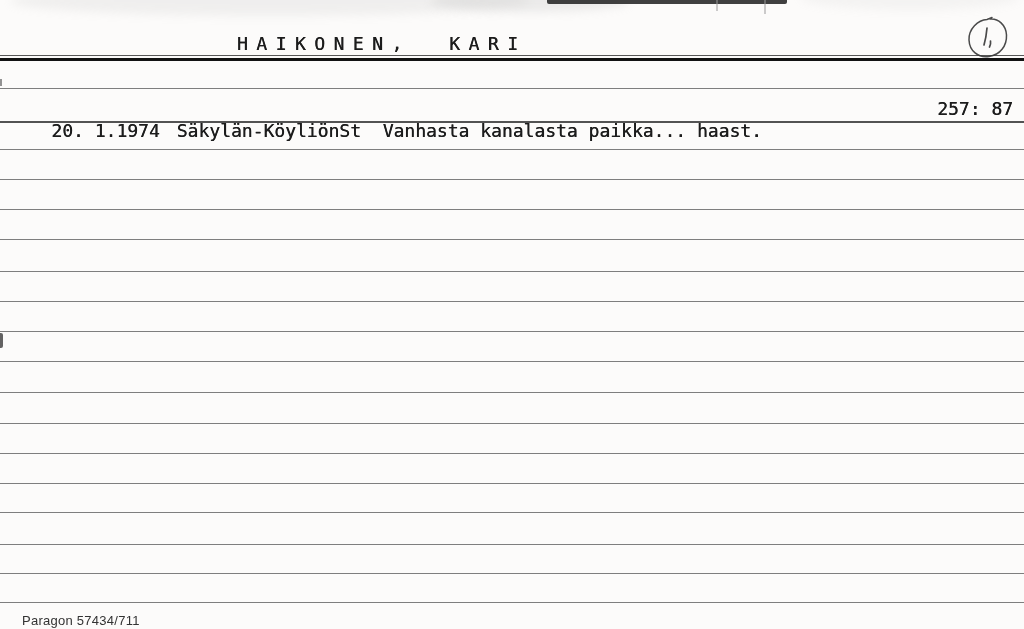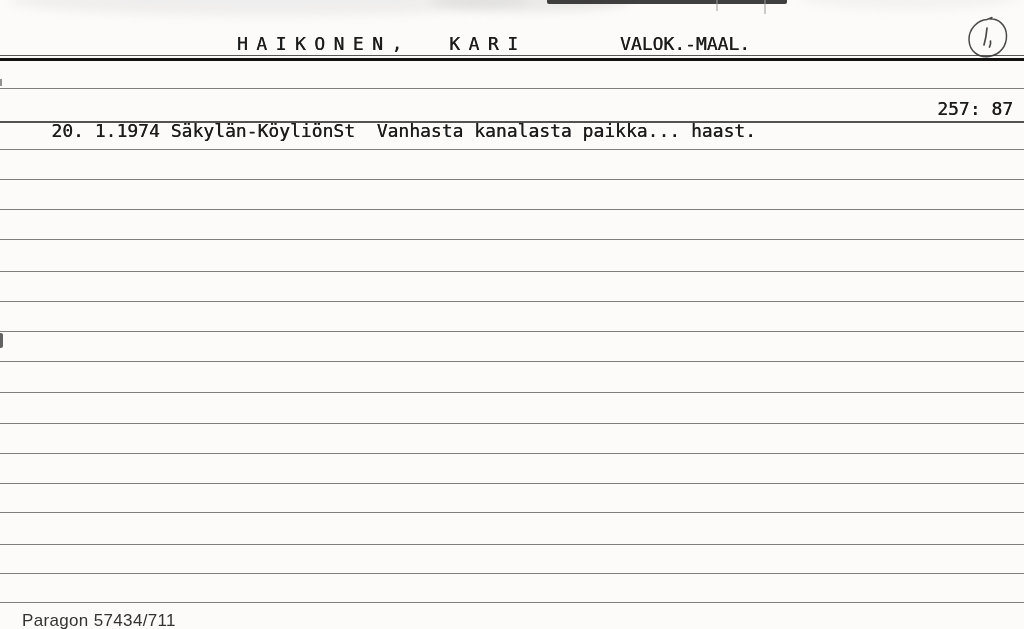--- a/index.html
+++ b/index.html
@@ -110,21 +110,21 @@
   .entry-row {
     position: absolute;
     left: 8px;
     top: 98px;
     right: 11px;
     font-size: 18px;
     line-height: 22px;
     white-space: pre;
     text-shadow: 0.3px 0 0 currentColor;
   }
-  .entry-text { margin-left: 11px; }
+  .entry-text { margin-left: 17px; }
   .entry-ref {
     position: absolute;
     right: 0;
     top: 0;
     text-align: center;
   }
 
   
   .circle-mark {
     position: absolute;
@@ -134,42 +134,41 @@
     height: 50px;
   }
   .circle-mark svg { display: block; }
 
   
   .footer-brand {
     position: absolute;
     left: 22px;
     top: 613px;
     font-family: "Liberation Sans", sans-serif;
-    font-size: 17px;
+    font-size: 13px;
     line-height: 15px;
     color: #333333;
     letter-spacing: 0.02em;
   }
 </style>
 </head>
 <body>
 
 <div class="card">
 
   <div class="smudge s1"></div>
   <div class="smudge s2"></div>
   <div class="smudge s3"></div>
   <div class="top-artifact"></div>
   <div class="streak v1"></div>
   <div class="streak v2"></div>
   <div class="edge-mark e1"></div>
   <div class="edge-mark e2"></div>
 
   <div class="header-name">HAIKONEN,  KARI</div>
-  <div class="header-category">VALOK.-MAAL.</div>
 
   <div class="circle-mark" aria-label="1,">
     <svg width="50" height="50" viewBox="0 0 50 50">
       <path d="M27,5 C35,4 43,11 43.5,21 C44,32 37,41 26,42.5 C15,44 6.5,37 6,26 C5.5,15 15,6 24,5.5 L29,3.5" fill="none" stroke="#4a4a4a" stroke-width="1.5" stroke-linecap="round"></path>
       <path d="M24,14 C23.5,20 22.5,26 21,31" fill="none" stroke="#4a4a4a" stroke-width="1.7" stroke-linecap="round"></path>
       <path d="M27.5,27 C27.8,29 27.4,31.5 26.5,33" fill="none" stroke="#4a4a4a" stroke-width="1.7" stroke-linecap="round"></path>
     </svg>
   </div>
 
   <div class="rule-thin-top"></div>

